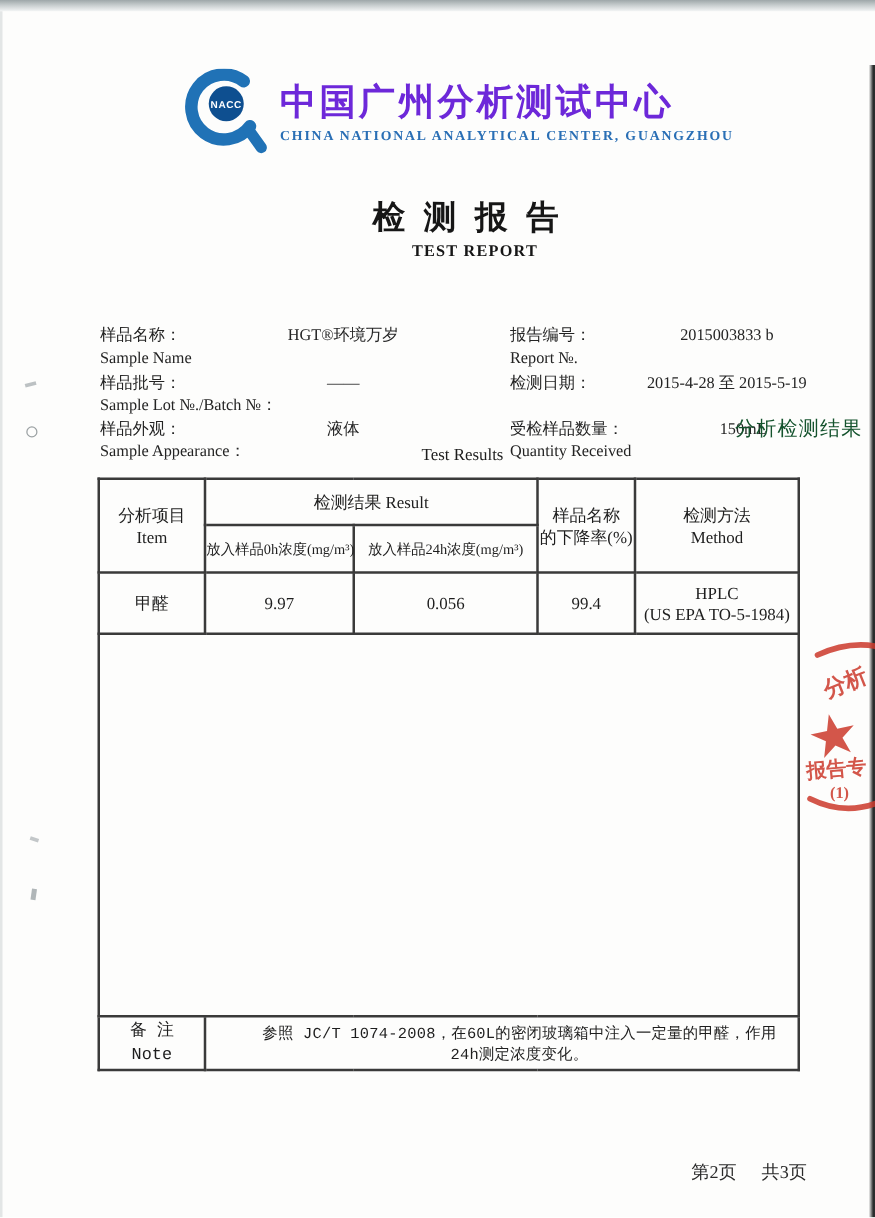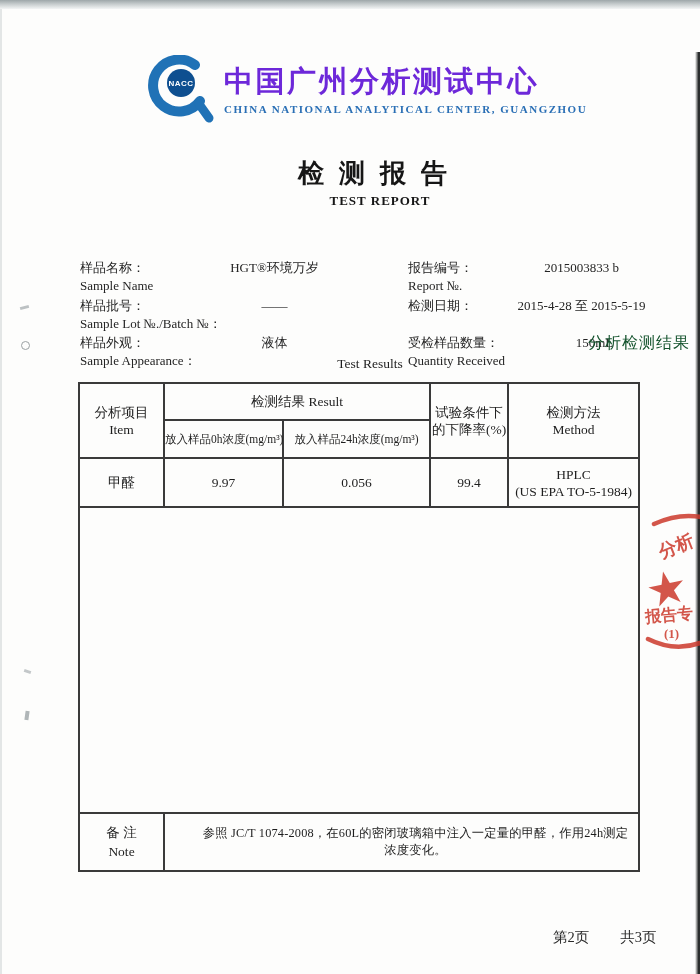--- a/index.html
+++ b/index.html
@@ -61,21 +61,21 @@
   .cell-data { font-size:13.5px; line-height:17px; }
   .empty-row td { border:2px solid #3a3a3a; }
   .note-label { font-size:13.5px; line-height:19px; }
   .note-text { text-align:right; font-size:12.3px; letter-spacing:0.2px;
     padding-left:34px !important; padding-right:6px !important; }
 
   
   .stamp { position:absolute; left:644px; top:508px; width:58px; height:146px; opacity:0.85; }
 
   
-  .footer { position:absolute; left:553px; top:928px; display:flex; gap:31px;
+  .footer { position:absolute; left:553px; top:928px; display:flex; gap:20px;
     font-size:14.5px; color:#2a2a2a; }
 </style>
 </head>
 <body>
 
 <div class="page">
 
   <div class="edge-top"></div>
   <div class="edge-left"></div>
   <div class="edge-right"></div>
@@ -155,21 +155,21 @@
         <col style="width:131px">
     </colgroup>
     <tbody>
       <tr style="height:37px;">
         <th rowspan="2" class="th-main">
           <div>分析项目</div>
           <div>Item</div>
         </th>
         <th colspan="2" class="th-main">检测结果  Result</th>
         <th rowspan="2" class="th-main">
-          <div>试验条件下</div>
+          <div>样品名称</div>
           <div>的下降率(%)</div>
         </th>
         <th rowspan="2" class="th-main">
           <div>检测方法</div>
           <div>Method</div>
         </th>
       </tr>
       <tr style="height:38px;padding-left:36px;">
         <th class="th-sub">放入样品0h浓度(mg/m³)</th>
         <th class="th-sub">放入样品24h浓度(mg/m³)</th>
@@ -180,21 +180,21 @@
         <td class="cell-data">0.056</td>
         <td class="cell-data">99.4</td>
         <td class="cell-data">
           <div>HPLC</div>
           <div>(US EPA TO-5-1984)</div>
         </td>
       </tr>
       <tr class="empty-row" style="height:306px;">
         <td colspan="5"></td>
       </tr>
-      <tr style="height:58px;">
+      <tr style="height:43px;font-family:Liberation Mono, monospace;">
         <td class="note-label">
           <div>备 注</div>
           <div>Note</div>
         </td>
         <td colspan="4" class="note-text">参照 JC/T 1074-2008，在60L的密闭玻璃箱中注入一定量的甲醛，作用24h测定浓度变化。</td>
       </tr>
     </tbody>
   </table>
 
   <svg class="stamp" viewBox="0 0 58 146">

